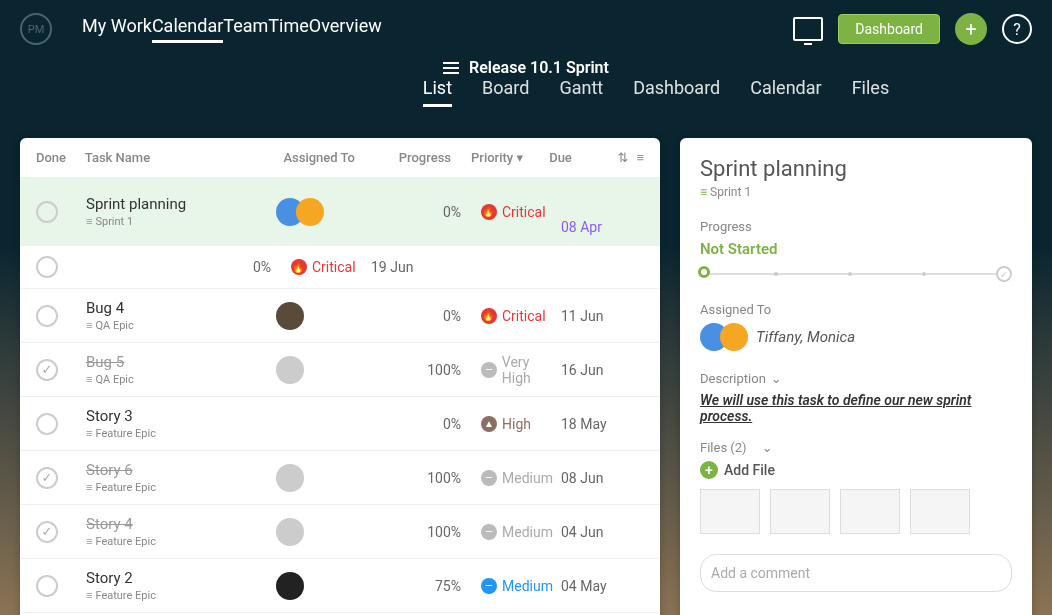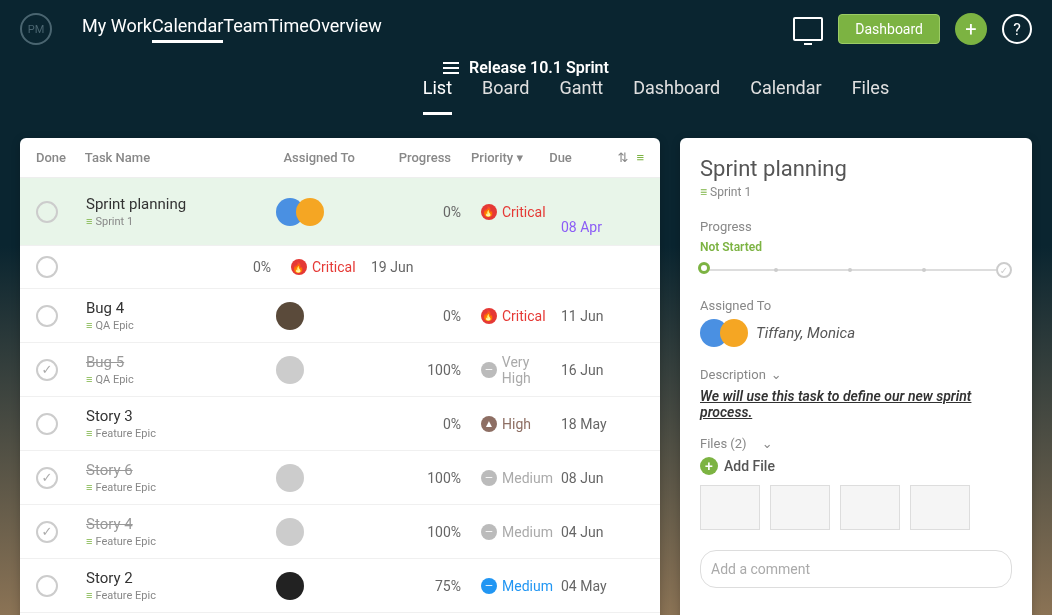--- a/index.html
+++ b/index.html
@@ -13,21 +13,21 @@
 .pres-icon { width:30px; height:24px; border:2px solid #fff; border-radius:2px; position:relative; }
 .pres-icon::after { content:""; position:absolute; bottom:-6px; left:50%; transform:translateX(-50%); width:8px; height:2px; background:#fff; }
 .subscribe-btn { background:#7cb342; border:1px solid #9ccc65; color:#fff; padding:6px 16px; border-radius:4px; font-size:14px; cursor:pointer; }
 .plus-circle { width:32px; height:32px; border-radius:50%; background:#7cb342; color:#fff; display:flex; align-items:center; justify-content:center; font-size:20px; cursor:pointer; }
 .help-circle { width:30px; height:30px; border-radius:50%; border:2px solid #fff; color:#fff; display:flex; align-items:center; justify-content:center; font-size:16px; cursor:pointer; }
 .subheader { height:50px; display:flex; align-items:center; padding:0 20px; color:#fff;flex-direction:column; }
 .sprint-title { display:flex; align-items:center; gap:10px; font-size:16px; font-weight:600; }
 .menu-icon { display:flex; flex-direction:column; gap:3px; }
 .menu-icon span { width:16px; height:2px; background:#fff; }
 .subnav { display:flex; gap:30px; margin-left:260px; }
-.subnav-item { color:#e0e0e0; font-size:18px; cursor:pointer; padding-bottom:14px; }
+.subnav-item { color:#e0e0e0; font-size:18px; cursor:pointer; padding-bottom:6px; }
 .subnav-item.active { border-bottom:3px solid #fff; color:#fff; }
 .content { display:flex; gap:20px; padding:0 20px; margin-top:30px; }
 .task-panel { width:640px; background:#fff; border-radius:6px; box-shadow:0 2px 10px rgba(0,0,0,0.2); overflow:hidden; }
 .task-head { display:flex; padding:12px 16px; color:#888; font-size:13px; font-weight:500; border-bottom:1px solid #eee; align-items:center; }
 .col-done { width:50px; }
 .col-name { width:190px; }
 .col-assigned { width:100px; text-align:center; }
 .col-progress { width:85px; text-align:right; }
 .col-priority { width:100px; padding-left:20px; }
 .col-due { width:70px; }
@@ -58,21 +58,21 @@
 .pi-blue { background:#2196f3; }
 .due-val { color:#666; }
 .due-val.red { color:#8b5cf6;margin-top:31px; }
 .plus-green { width:22px; height:22px; border-radius:50%; background:#7cb342; color:#fff; display:flex; align-items:center; justify-content:center; font-size:16px; }
 .detail-panel { flex:1; background:#fff; border-radius:6px; box-shadow:0 2px 10px rgba(0,0,0,0.2); padding:18px 20px; position:relative; }
 .detail-title { font-size:22px; color:#555; font-weight:400; }
 .detail-sprint { font-size:12px; color:#888; display:flex; align-items:center; gap:3px; margin-top:4px; }
 .detail-sprint::before { content:"≡"; color:#7cb342; font-weight:bold; }
 .detail-section { margin-top:20px; }
 .detail-label { font-size:13px; color:#888; margin-bottom:6px; }
-.not-started { color:#7cb342; font-size:12px; font-weight:600; }
+.not-started { color:#7cb342; font-size:15px; font-weight:600; }
 .progress-bar { display:flex; align-items:center; margin-top:8px; position:relative; }
 .progress-track { height:2px; background:#ddd; flex:1; position:relative; }
 .progress-dot { width:12px; height:12px; border:3px solid #7cb342; border-radius:50%; background:#fff; position:absolute; left:-2px; top:-7px; }
 .progress-mark { position:absolute; width:4px; height:4px; background:#ccc; border-radius:50%; top:-1px; }
 .end-check { width:16px; height:16px; border:2px solid #ccc; border-radius:50%; color:#ccc; display:flex; align-items:center; justify-content:center; font-size:10px; }
 .assigned-row { display:flex; align-items:center; gap:8px; }
 .assigned-names { color:#555; font-size:15px;font-style:italic; }
 .desc-head { color:#888; font-size:13px; display:flex; align-items:center; gap:5px; }
 .desc-text { font-style:italic; font-weight:600; text-decoration:underline; font-size:14px; margin-top:6px; color:#333; }
 .files-head { color:#888; font-size:13px; display:flex; align-items:center; gap:15px; margin-top:16px; }

